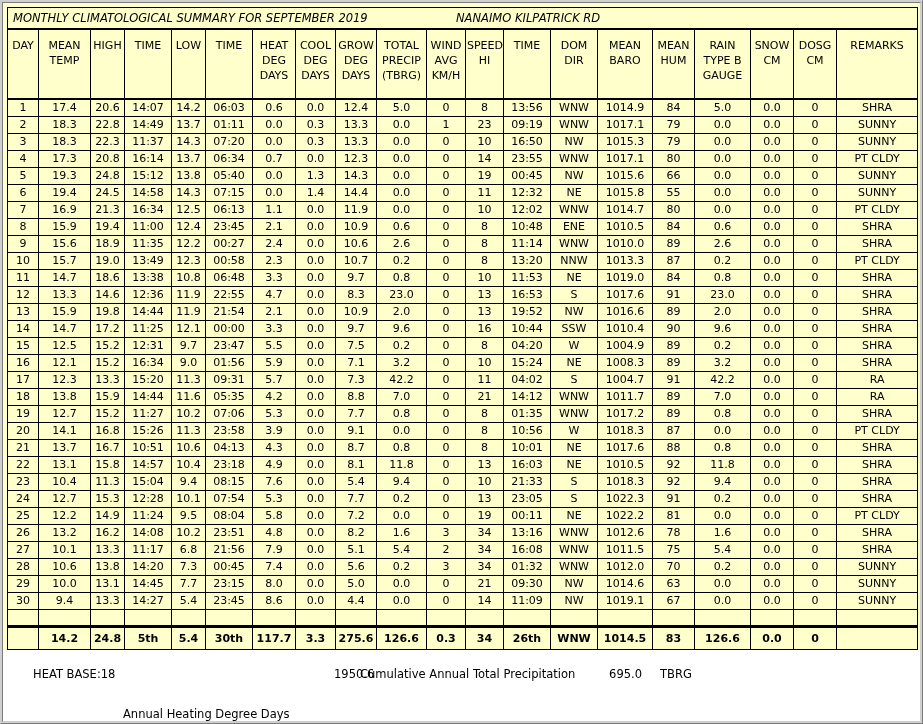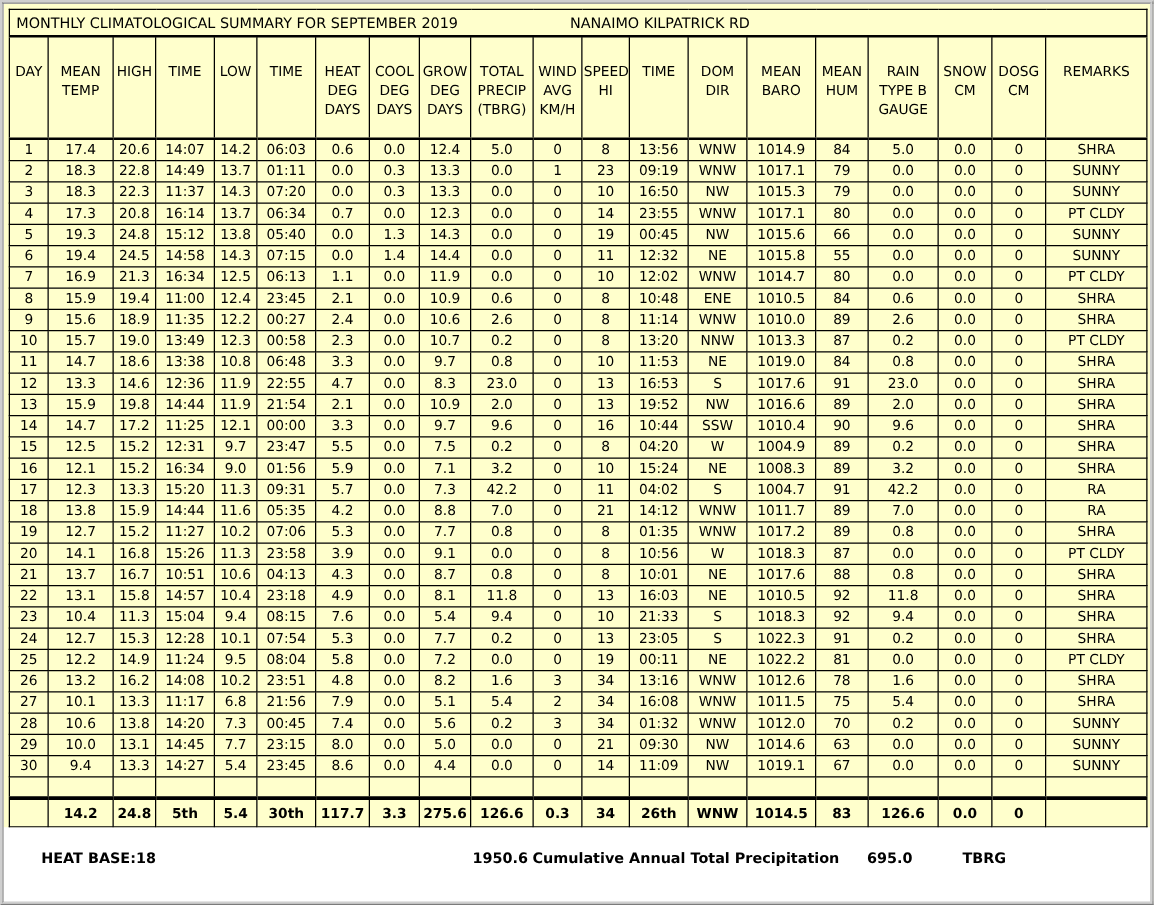--- a/index.html
+++ b/index.html
@@ -21,43 +21,43 @@
     width:908px; background:#ffffcc;
     font-size:11px; color:#000;
   }
   table.summary td, table.summary th {
     border:1px solid #000; padding:0 1px;
     text-align:center; overflow:hidden; white-space:nowrap;
     font-weight:normal;
   }
   tr.title-row td {
     height:20px; text-align:left; position:relative;
-    font-size:11.5px; border-bottom:2px solid #000;
+    font-size:11.5px; border-bottom:2px solid #000;font-style:italic;
   }
   .title-text { position:absolute; left:5px; top:3px; }
   .station-text { position:absolute; left:448px; top:3px; }
   tr.header-row th {
     height:60px; vertical-align:top; white-space:pre-line;
-    line-height:15px; padding-top:20px; border-bottom:2px solid #000;
+    line-height:15px; padding-top:8px; border-bottom:2px solid #000;
     font-size:11px;
   }
   tbody td { height:16px; line-height:16px; }
   tr.blank-row td { height:15px; }
   tr.summary-row td {
     height:21px; line-height:21px; font-weight:bold;
     border-top:3px solid #000;
   }
   .footer-area {
     flex:1; background:#ffffff; padding-top:16px;
   }
   .footer-row {
     display:grid;
     grid-template-columns:88px 185px 48px 200px 80px 100px;
-    column-gap:24px; padding-left:30px; margin-bottom:6px;
-    font-weight:bold; font-size:11.5px; line-height:16px; color:#000;
+    column-gap:2px; padding-left:30px; margin-bottom:6px;
+    font-weight:normal; font-size:11.5px; line-height:16px; color:#000;
     white-space:nowrap;
   }
   .f-base  { text-align:left;  }
   .f-label { text-align:left;margin-top:40px;  }
   .f-val   { text-align:right;margin-left:24px; }
   .f-label2{ text-align:right; }
   .f-val2  { text-align:right; }
   .f-tag   { text-align:left; padding-left:16px; }
 </style>
 </head>

